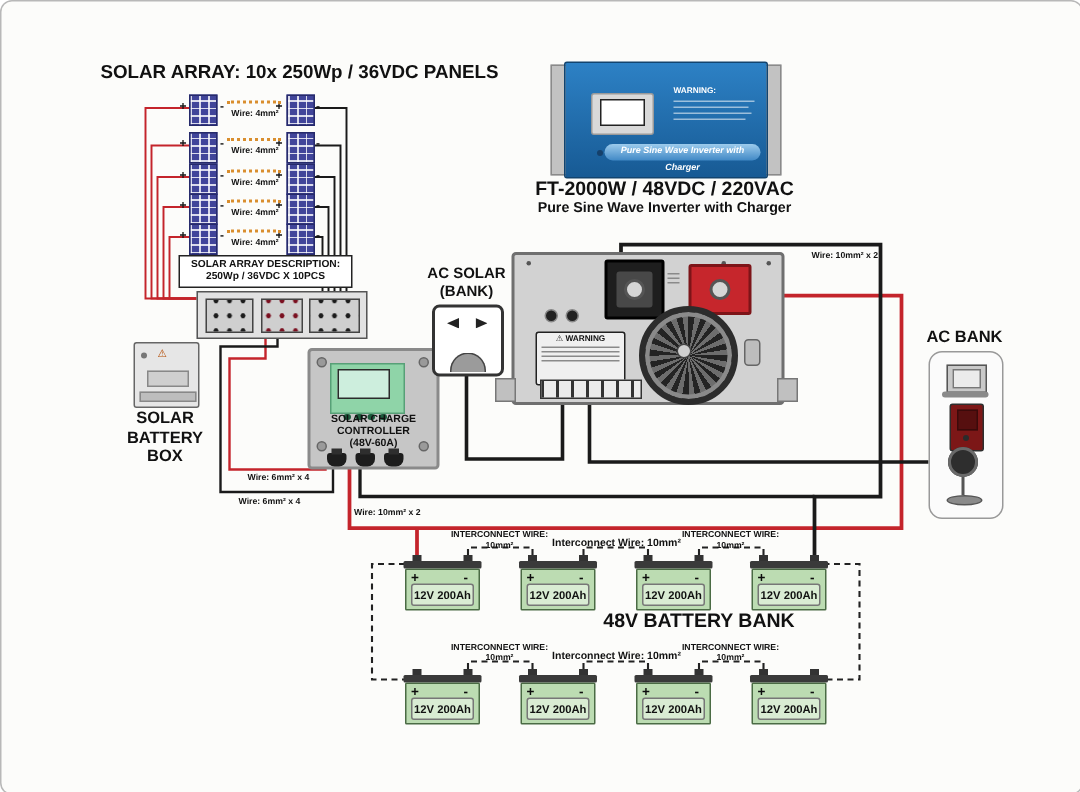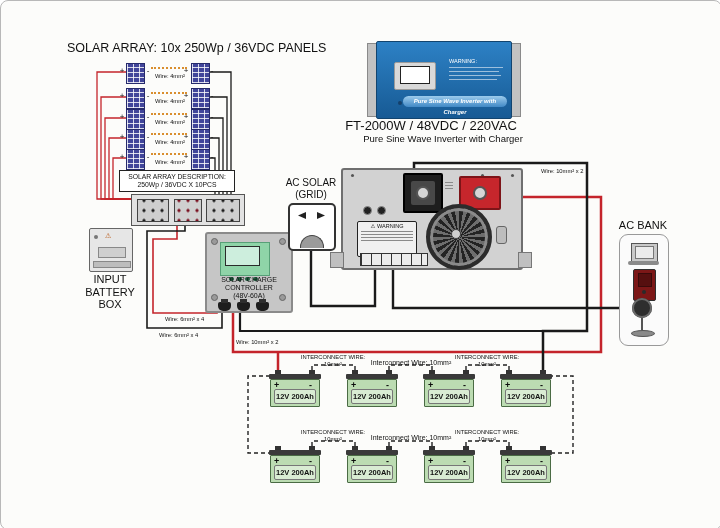--- a/index.html
+++ b/index.html
@@ -2,21 +2,21 @@
 <html><head>
 <meta charset="utf-8">
 <style>
   html,body{margin:0;padding:0;background:#ffffff;}
   #canvas{
     position:relative;width:720px;height:528px;background:#fcfcfa;
     border:1px solid #b8b8b8;border-radius:8px;overflow:hidden;
     font-family:"Liberation Sans","DejaVu Sans",sans-serif;color:#111;
   }
   .abs{position:absolute;}
-  .b{font-weight:normal;}
+  .b{font-weight:bold;}
   .ctr{text-align:center;}
   .lbl{line-height:1.15;color:#111;}
   svg{position:absolute;left:0;top:0;}
   
   .panel{
     width:17px;height:19px;border:1px solid #262a6b;background-color:#41459a;
     background-image:
       repeating-linear-gradient(90deg, rgba(255,255,255,.8) 0 1px, transparent 1px 6px),
       repeating-linear-gradient(0deg, rgba(255,255,255,.8) 0 1px, transparent 1px 5px);
   }
@@ -195,21 +195,21 @@
     <div class="abs jblock" style="left:74px;top:4px;width:32px;height:21px;"></div>
   </div>
 
   <div class="abs combiner" style="left:88px;top:227px;width:42px;height:42px;">
     <div class="abs" style="left:15px;top:3px;font-size:7px;color:#b34a00;">⚠</div>
     <div class="abs comb-strip" style="left:8px;top:18px;width:26px;height:9px;"></div>
     <div class="abs" style="left:4px;top:6px;width:4px;height:4px;border-radius:50%;background:#777;"></div>
     <div class="abs" style="left:3px;top:32px;width:36px;height:5px;background:#bdbdbd;border:1px solid #888;"></div>
   </div>
   <div class="abs lbl b ctr" style="left:66px;top:272px;width:86px;font-size:11px;">
-    <div>INPUT</div>
+    <div>SOLAR</div>
     <div>BATTERY</div>
     <div>BOX</div>
   </div>
 
   <div class="abs controller" style="left:204px;top:231px;width:84px;height:77px;">
     <div class="abs hole" style="left:4px;top:4px;"></div>
     <div class="abs hole" style="left:72px;top:4px;"></div>
     <div class="abs hole" style="left:4px;top:60px;"></div>
     <div class="abs hole" style="left:72px;top:60px;"></div>
     <div class="abs ctl-green" style="left:13px;top:8px;width:48px;height:32px;">
@@ -228,21 +228,21 @@
     <div class="abs lug" style="left:49px;top:68px;"></div>
   </div>
 
   <div class="abs lbl b" style="left:164px;top:315px;font-size:5.8px;">Wire: 6mm² x 4</div>
   <div class="abs lbl b" style="left:158px;top:331px;font-size:5.8px;">Wire: 6mm² x 4</div>
   <div class="abs lbl b" style="left:235px;top:338px;font-size:5.8px;">Wire: 10mm² x 2</div>
   <div class="abs lbl b" style="left:540px;top:167px;font-size:5.8px;">Wire: 10mm² x 2</div>
 
   <div class="abs lbl b ctr" style="left:280px;top:176px;width:60px;font-size:10px;">
     <div>AC SOLAR</div>
-    <div>(GRID)</div>
+    <div>(BANK)</div>
   </div>
   <div class="abs socket" style="left:287px;top:202px;width:44px;height:44px;">
     <div class="abs slotL" style="left:8px;top:7px;"></div>
     <div class="abs slotR" style="left:27px;top:7px;"></div>
     <div class="abs dome" style="left:10px;top:30px;"></div>
   </div>
 
   <div class="abs" style="left:366px;top:38px;width:152px;height:82px;">
     <div class="abs inv-cap" style="left:0px;top:4px;width:11px;height:72px;"></div>
     <div class="abs inv-cap" style="left:141px;top:4px;width:11px;height:72px;"></div>
@@ -256,21 +256,21 @@
       <div class="abs" style="left:72px;top:16px;width:56px;">
         <div class="lbl b" style="font-size:5.5px;color:#fff;">WARNING:</div>
         <div class="wline" style="width:54px;"></div>
         <div class="wline" style="width:50px;"></div>
         <div class="wline" style="width:52px;"></div>
         <div class="wline" style="width:48px;"></div>
       </div>
       <div class="abs inv-banner ctr" style="left:26px;top:54px;width:104px;height:11px;font-size:6px;font-weight:bold;line-height:11px;">Pure Sine Wave Inverter with Charger</div>
     </div>
   </div>
-  <div class="abs lbl b ctr" style="left:340px;top:118px;width:180px;font-size:13px;">FT-2000W / 48VDC / 220VAC</div>
+  <div class="abs lbl b ctr" style="left:352px;top:118px;width:180px;font-size:13px;">FT-2000W / 48VDC / 220VAC</div>
   <div class="abs lbl b ctr" style="left:352px;top:133px;width:180px;font-size:9.5px;">Pure Sine Wave Inverter with Charger</div>
 
   <div class="abs rear" style="left:340px;top:167px;width:178px;height:98px;">
     <div class="abs screw" style="left:8px;top:4px;"></div>
     <div class="abs screw" style="left:62px;top:4px;"></div>
     <div class="abs screw" style="left:138px;top:4px;"></div>
     <div class="abs screw" style="left:168px;top:4px;"></div>
 
     <div class="abs term-black" style="left:60px;top:3px;width:36px;height:36px;">
       <div class="abs" style="left:6px;top:6px;width:24px;height:24px;background:#484848;border-radius:2px;"></div>
@@ -363,20 +363,21 @@
   <div class="abs batt" style="left:499px;top:369px;">
     <div class="postL"></div>
       <div class="postR"></div>
       <div class="bar"></div>
       <div class="body"></div>
     <div class="pm" style="left:5px;">+</div>
     <div class="pm" style="left:40px;">-</div>
     <div class="plate">12V 200Ah</div>
   </div>
 
+  <div class="abs lbl b ctr" style="left:355px;top:406px;width:220px;font-size:13px;">48V BATTERY BANK</div>
 
   <div class="abs lbl b ctr" style="left:292px;top:428px;width:80px;font-size:5.8px;">
     <div>INTERCONNECT WIRE:</div>
     <div>10mm²</div>
   </div>
   <div class="abs lbl b ctr" style="left:364px;top:433px;width:92px;font-size:7px;">Interconnect Wire: 10mm²</div>
   <div class="abs lbl b ctr" style="left:446px;top:428px;width:80px;font-size:5.8px;">
     <div>INTERCONNECT WIRE:</div>
     <div>10mm²</div>
   </div>

